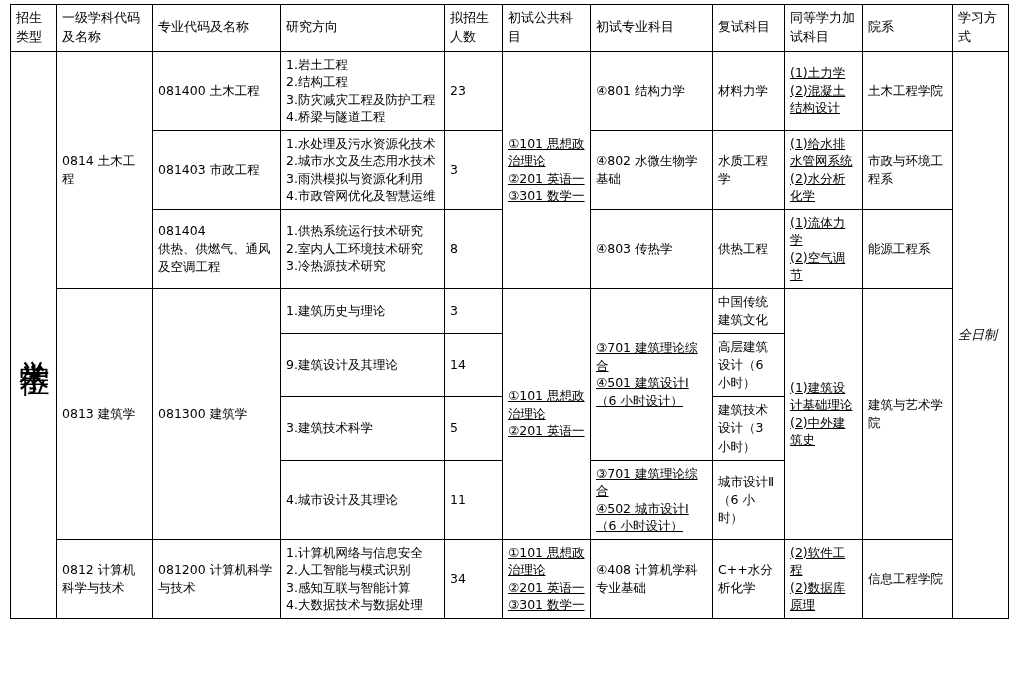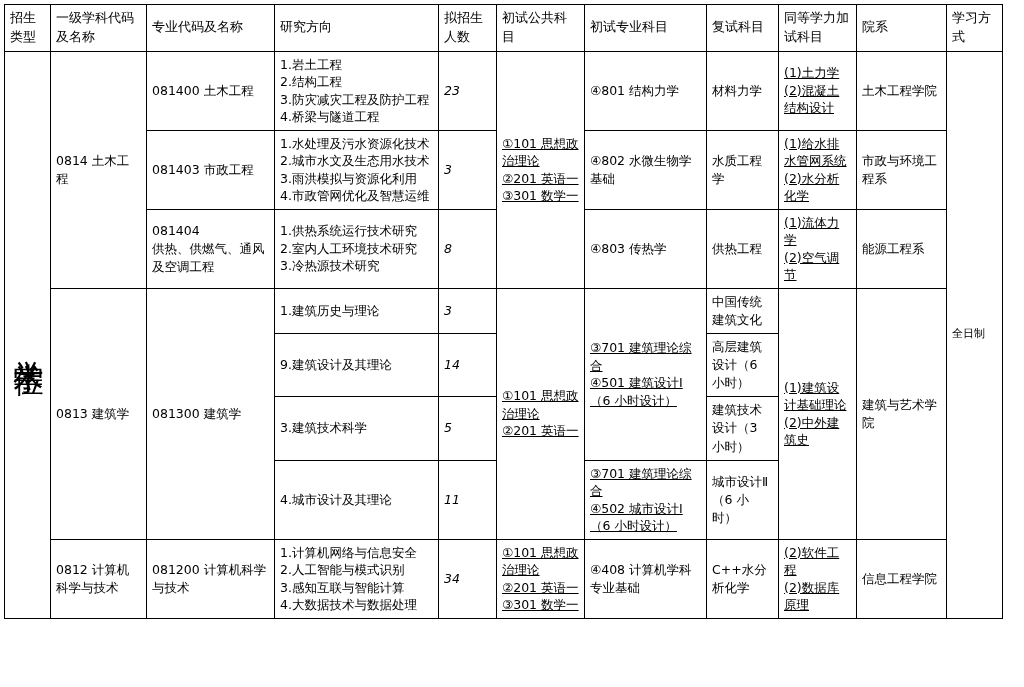--- a/index.html
+++ b/index.html
@@ -15,21 +15,21 @@
     width: 1024px;
     height: 687px;
     position: relative;
     overflow: hidden;
     background: #fff;
   }
   table.admissions {
     border-collapse: collapse;
     table-layout: fixed;
     width: 810px;
-    margin: 4px 0 0 4px;
+    margin: 4px 0 0 10px;
     font-size: 12.5px;
     line-height: 1.45;
   }
   table.admissions td, table.admissions th {
     border: 1px solid #000;
     padding: 4px 5px;
     vertical-align: middle;
     text-align: left;
     font-weight: normal;
   }
@@ -61,27 +61,28 @@
     padding: 0;
     list-style: none;
   }
   .list li {
     white-space: nowrap;
   }
   .stack {
     display: block;
     text-decoration: underline;
   }
-  .num-cell { text-align: left; padding-left: 6px; font-style: italic; }
+  .num-cell { text-align: left; padding-left: 6px; }
   .tight { line-height: 1.4; }
   .fulltime {
     text-align: center;
     font-weight: bold;
-    font-size: 11px;
+    font-size: 13px;
     line-height: 1.5;
+    font-style: italic;
   }
 </style>
 </head>
 <body>
 
 <div id="page">
 <table class="admissions">
   <colgroup>
     <col style="width:46px">
     <col style="width:96px">

